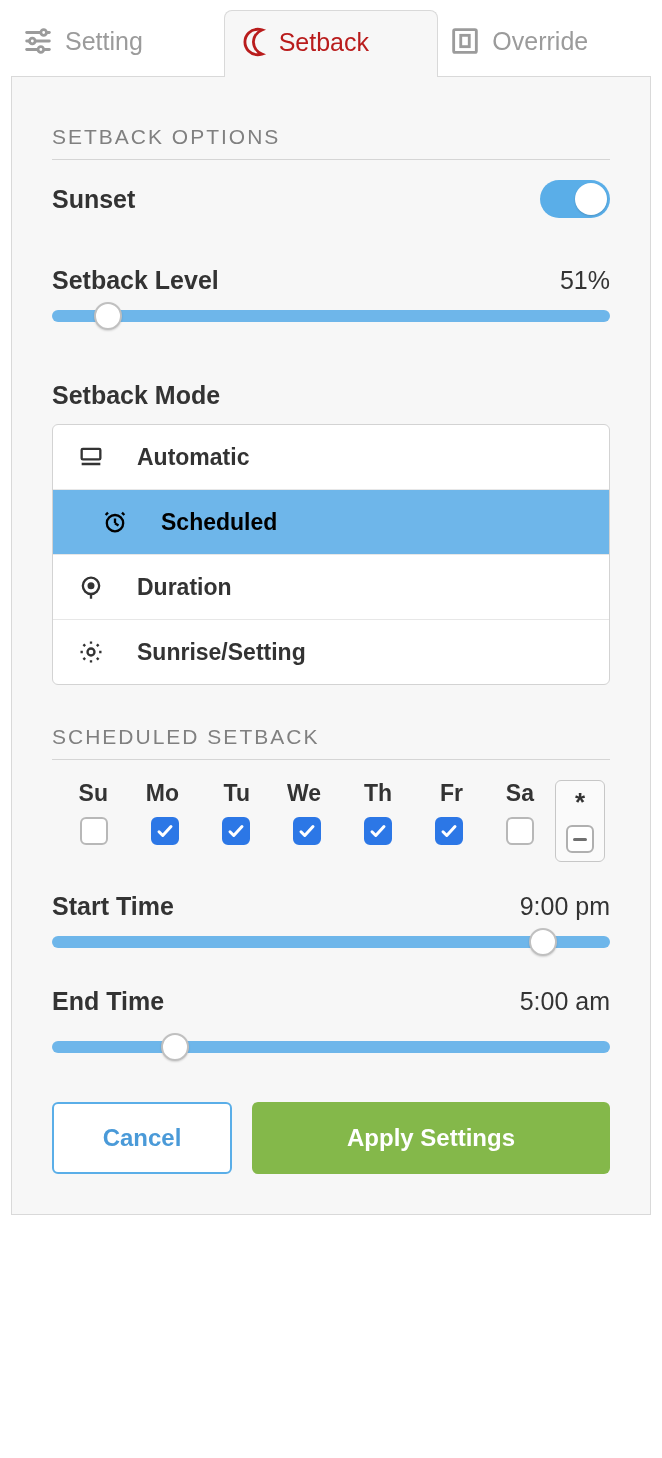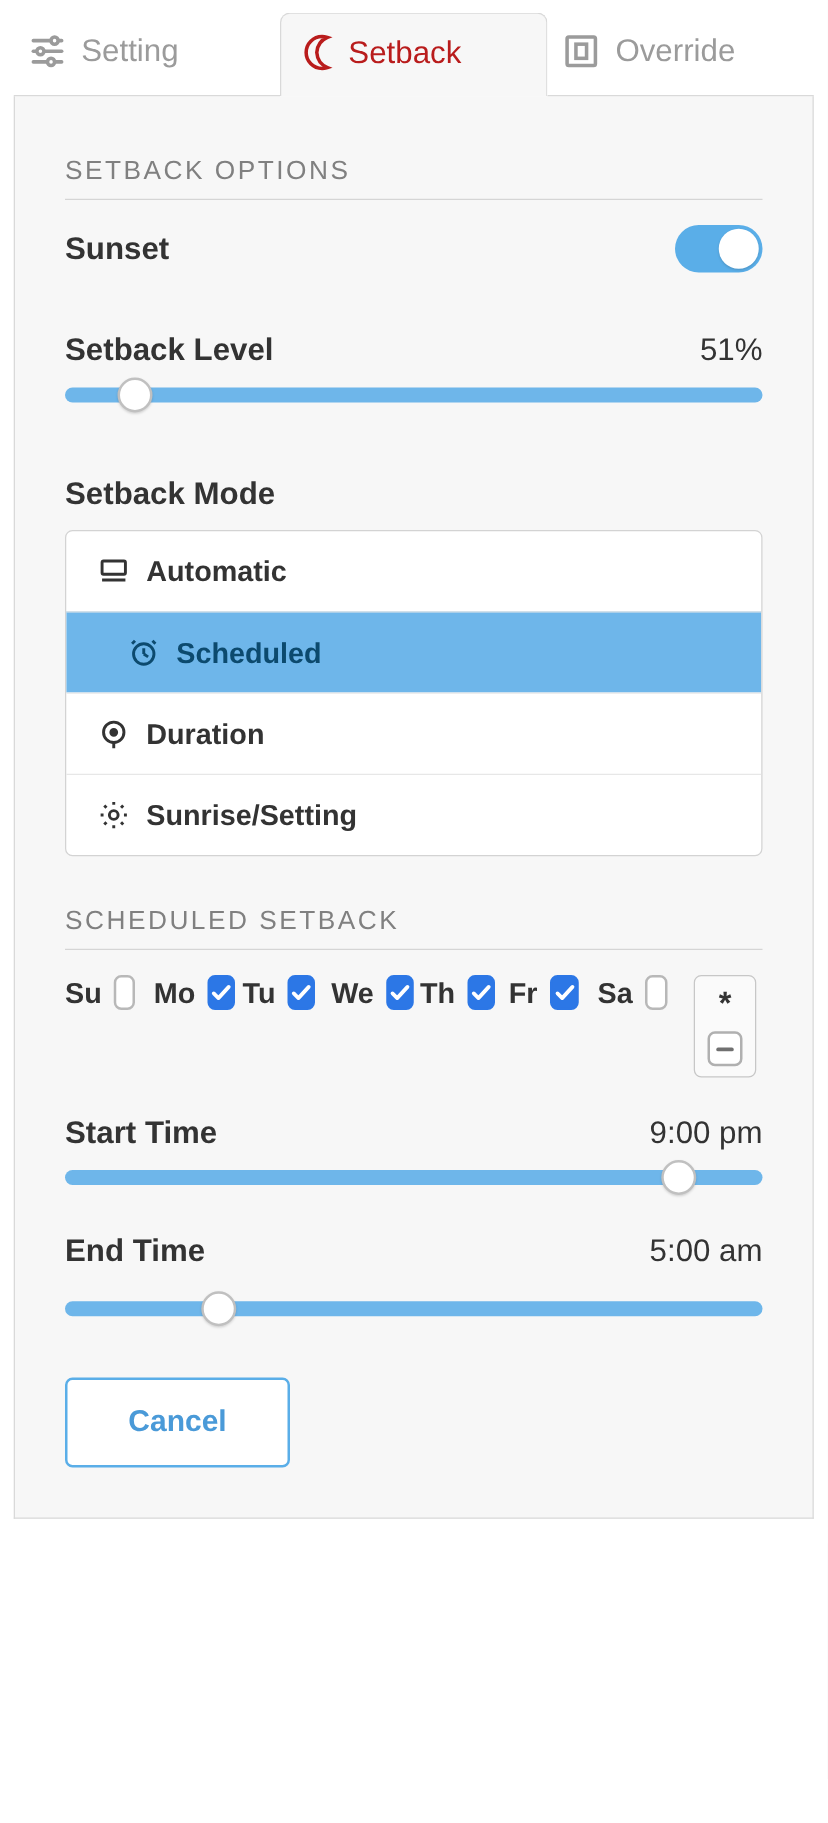--- a/index.html
+++ b/index.html
@@ -125,45 +125,45 @@
   .mode-list {
     border: 1px solid #d3d3d3;
     border-radius: 6px;
     background: #fff;
     overflow: hidden;
     margin-bottom: 40px;
   }
   .mode-item {
     display: flex;
     align-items: center;
-    gap: 12px;
+    gap: 32px;
     padding: 18px 24px;
     font-size: 23px;
     font-weight: 600;
     color: #333;
     border-top: 1px solid #e7e7e7;
     cursor: pointer;
   }
   .mode-item:first-child { border-top: none; }
   .mode-item.selected {
     background: #6eb6ea;
-    color: #0c4a6e;
+    color: #000000;
     padding-left: 48px;
   }
   .mode-item svg { width: 28px; height: 28px; flex-shrink: 0; }
   
   .days {
     display: flex;
     align-items: flex-start;
     gap: 15px;
     margin: 6px 0 30px 0;
   }
   .day {
     display: flex;
-    flex-direction: row;
+    flex-direction: column;
     align-items: flex-end;
     gap: 10px;
     width: 56px;
     cursor: pointer;
   }
   .day-label {
     font-size: 23px;
     font-weight: 600;
     color: #333;
   }
@@ -410,15 +410,16 @@
       <div class="row-label">End Time</div>
       <div class="row-value">5:00 am</div>
     </div>
     <div class="slider">
       <div class="track"></div>
       <div class="thumb" style="left:22%"></div>
     </div>
 
     <div class="btns">
       <div class="btn btn-cancel">Cancel</div>
+      <div class="btn btn-apply">Apply Settings</div>
     </div>
   </div>
 </div>
 
 </body></html>

